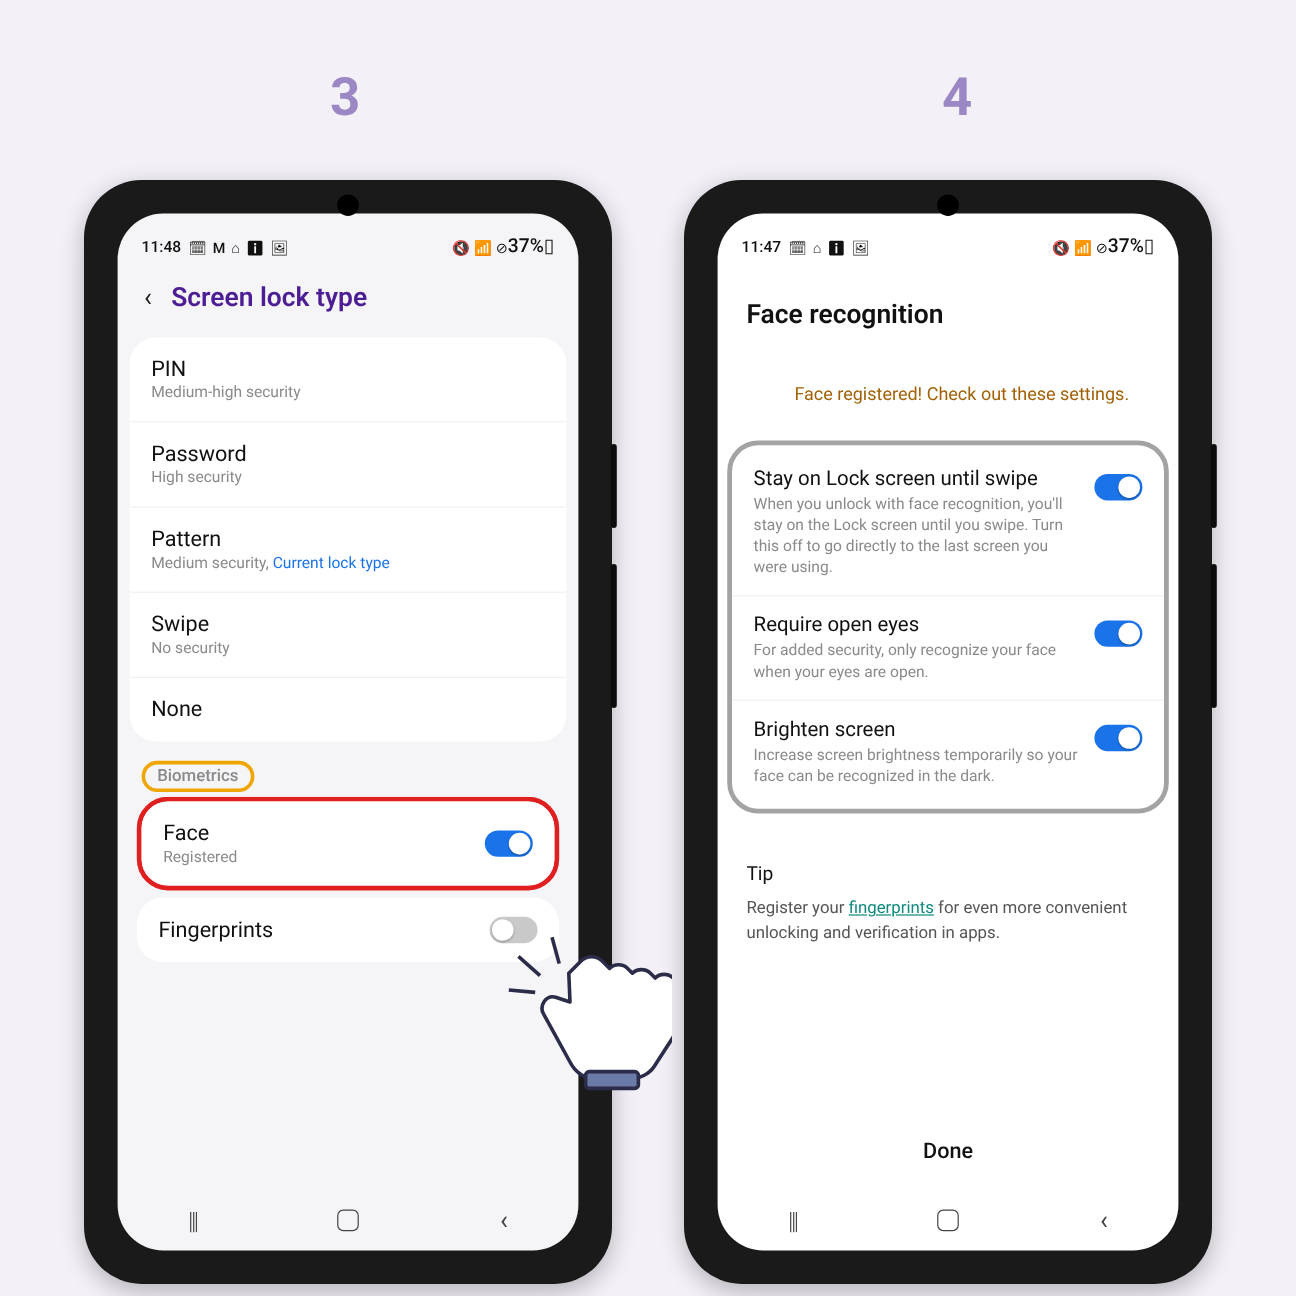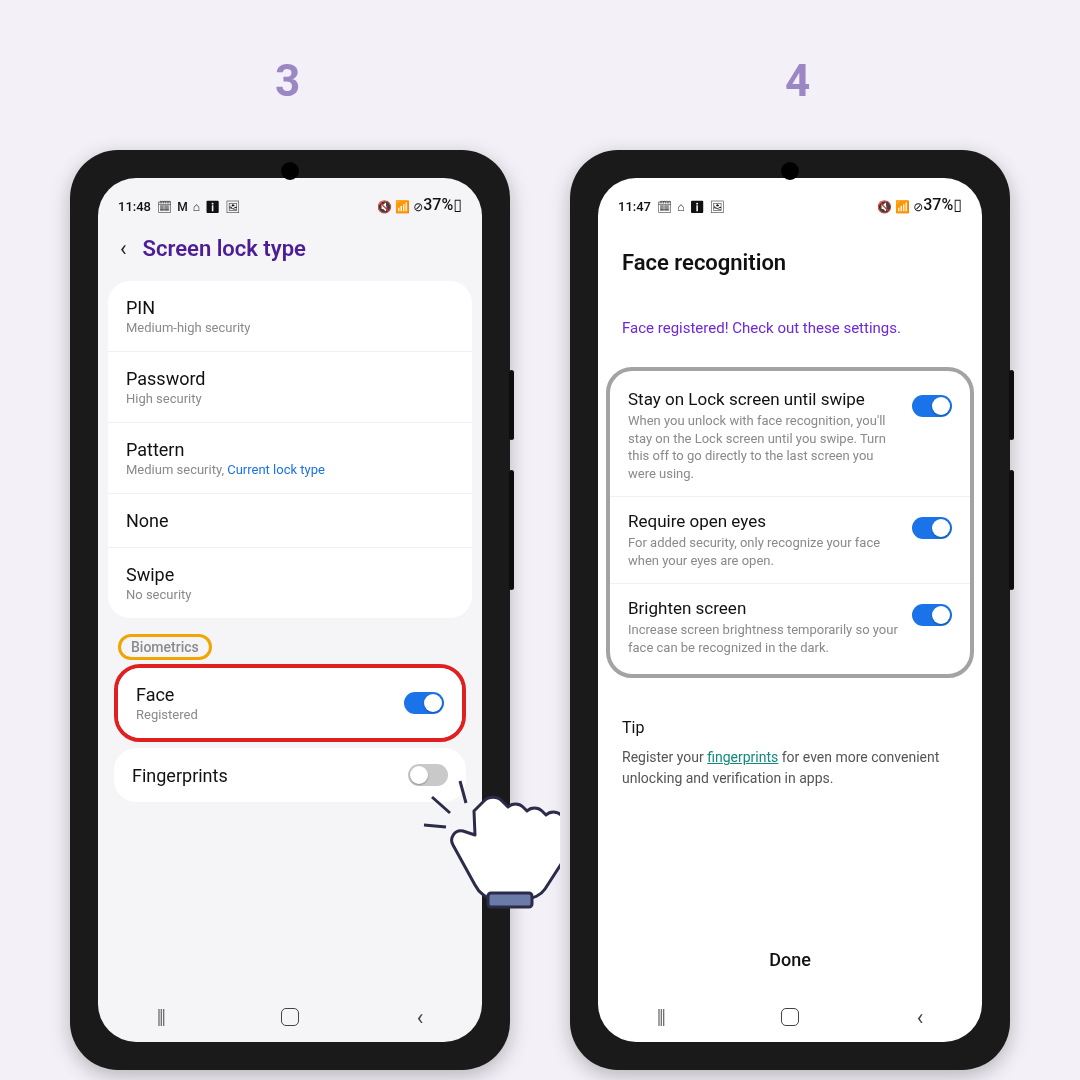--- a/index.html
+++ b/index.html
@@ -164,21 +164,21 @@
   .hl-orange-box {
     border:4px solid #a3a3a3;
     border-radius:26px;
     margin:6px 8px;
     padding:4px 0;
   }
 
   
   .fr-header { padding:22px 24px 10px; }
   .fr-title  { font-size:22px; font-weight:600; color:#111; }
-  .fr-msg    { font-size:15px; color:#6d28d9; padding:22px 24px 12px; }
+  .fr-msg    { font-size:15px; color:#a16207; padding:22px 24px 12px;margin-left:40px; }
 
   .setting {
     display:flex;
     padding:14px 18px;
     gap:14px;
     align-items:flex-start;
     border-bottom:1px solid #f0f0f0;
   }
   .setting:last-child{ border-bottom:none; }
   .setting .stxt { flex:1; }
@@ -241,25 +241,25 @@
         <div class="label">Password</div>
         <div class="sub">High security</div>
       </div>
       <div class="row">
         <div class="label">Pattern</div>
         <div class="sub">
           <span>Medium security, </span><span class="link">Current lock type</span>
         </div>
       </div>
       <div class="row">
-        <div class="label">None</div>
-      </div>
-      <div class="row">
         <div class="label">Swipe</div>
         <div class="sub">No security</div>
+      </div>
+      <div class="row">
+        <div class="label">None</div>
       </div>
     </div>
 
     <div class="section-header">
       <span class="hl-orange-pill">Biometrics</span>
     </div>
 
     <div class="card" style="background:transparent; margin-top:0;">
       <div class="hl-red">
         <div class="row toggle" style="border:none; background:#fff; border-radius:22px;">

